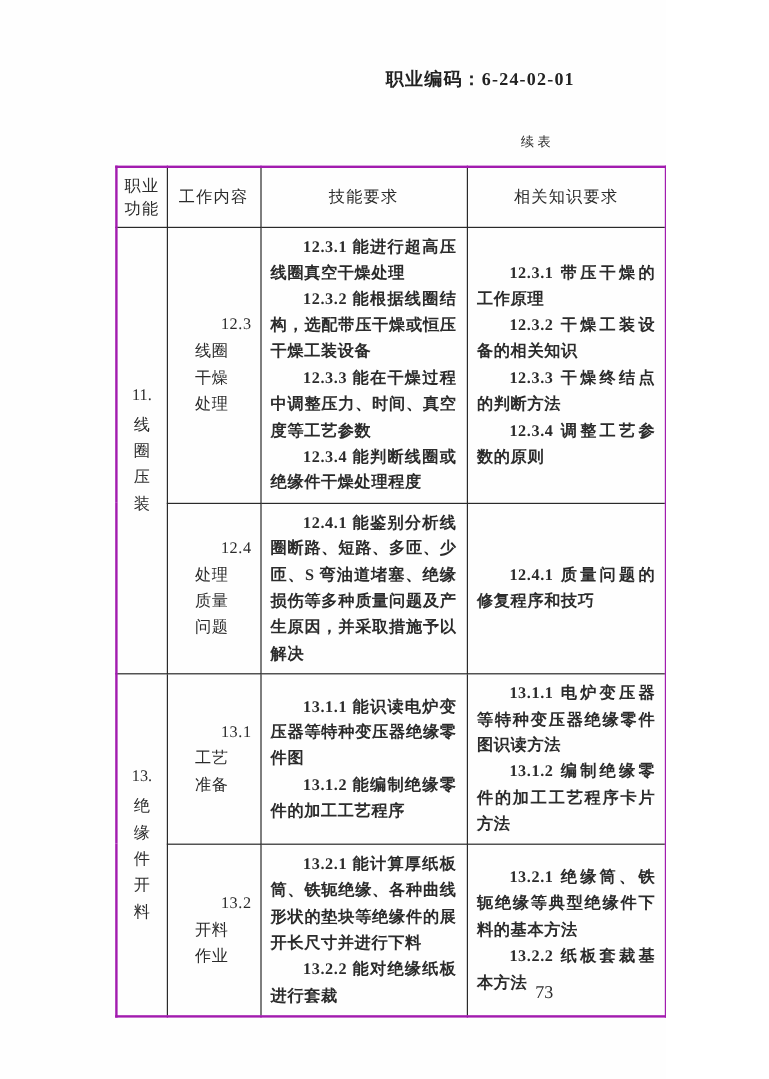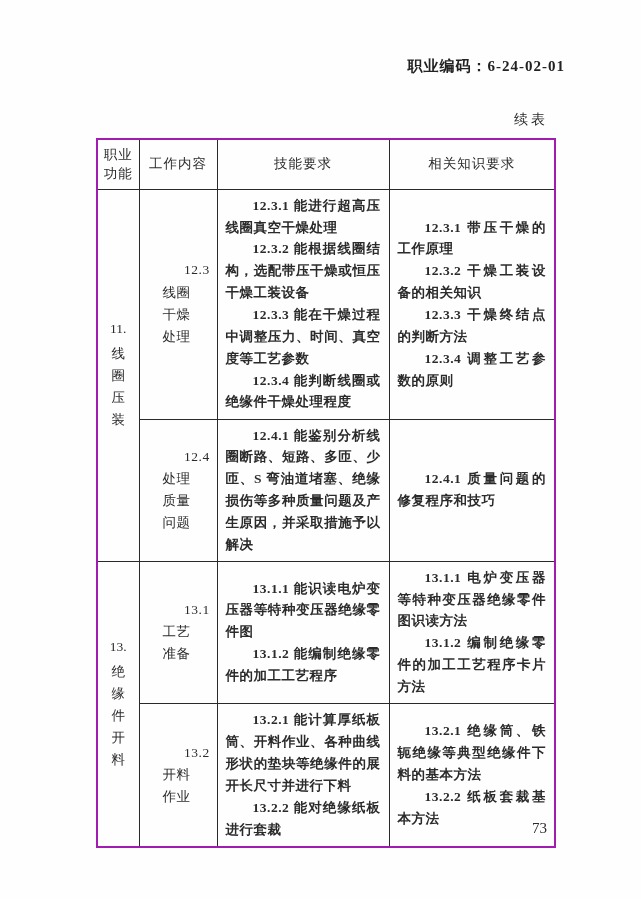--- a/index.html
+++ b/index.html
@@ -4,39 +4,39 @@
 <style>
   html, body {
     margin: 0;
     padding: 0;
     background: #ffffff;
     font-family: "Liberation Serif", "DejaVu Serif", serif;
     color: #2b2b2b;
   }
   .page {
     position: relative;
-    width: 641px;
+    width: 555px;
     height: 899px;
     background: #fefefe;
     overflow: hidden;
   }
   .occupation-code {
     position: absolute;
     top: 57px;
     right: 76px;
     font-size: 15px;
     font-weight: 600;
     letter-spacing: 1px;
     color: #222;
   }
   .continued-label {
     position: absolute;
     top: 111px;
     right: 93px;
-    font-size: 14px;
+    font-size: 11px;
     letter-spacing: 3px;
     color: #2b2b2b;
   }
   table.std-table {
     position: absolute;
     left: 96px;
     top: 138px;
     width: 458px;
     border-collapse: collapse;
     table-layout: fixed;
@@ -184,21 +184,21 @@
         <p>13.1.1 电炉变压器等特种变压器绝缘零件图识读方法</p>
         <p>13.1.2 编制绝缘零件的加工工艺程序卡片方法</p>
       </td>
     </tr>
 
     <tr class="row-13-2">
       <td class="work-cell">
         <p>13.2 开料作业</p>
       </td>
       <td class="skill-cell">
-        <p>13.2.1 能计算厚纸板筒、开料作业、各种曲线形状的垫块等绝缘件的展开长尺寸并进行下料</p>
+        <p>13.2.1 能计算厚纸板筒、铁轭绝缘、各种曲线形状的垫块等绝缘件的展开长尺寸并进行下料</p>
         <p>13.2.2 能对绝缘纸板进行套裁</p>
       </td>
       <td class="know-cell">
         <p>13.2.1 绝缘筒、铁轭绝缘等典型绝缘件下料的基本方法</p>
         <p>13.2.2 纸板套裁基本方法</p>
       </td>
     </tr>
   </tbody>
     </table>
 

